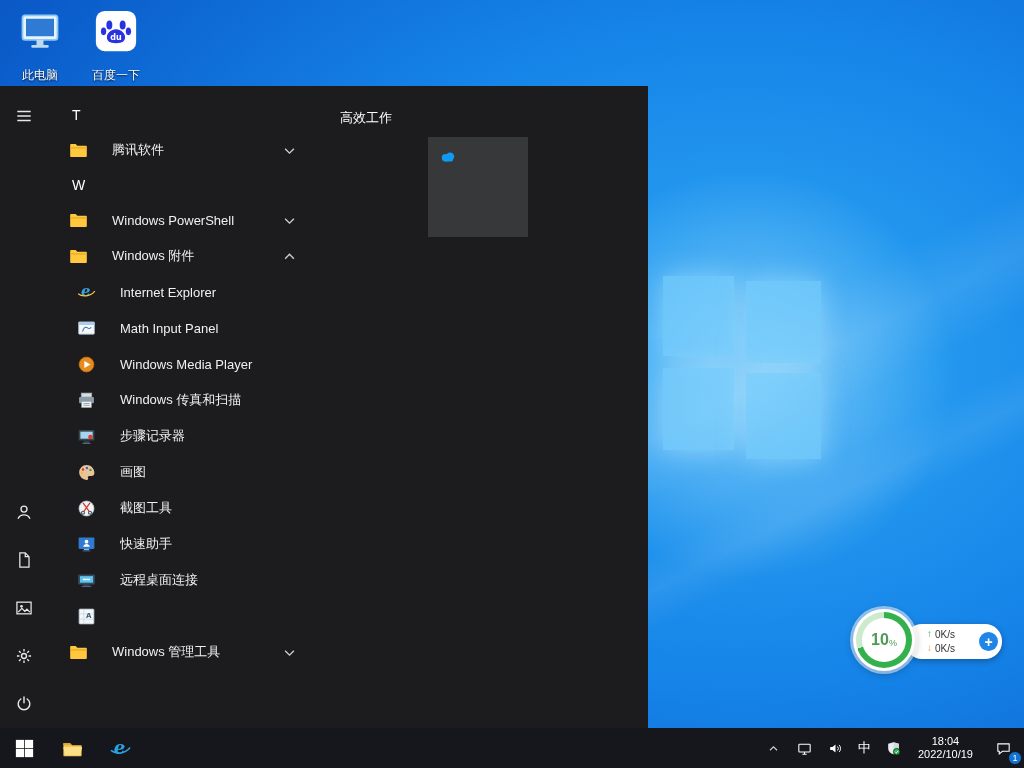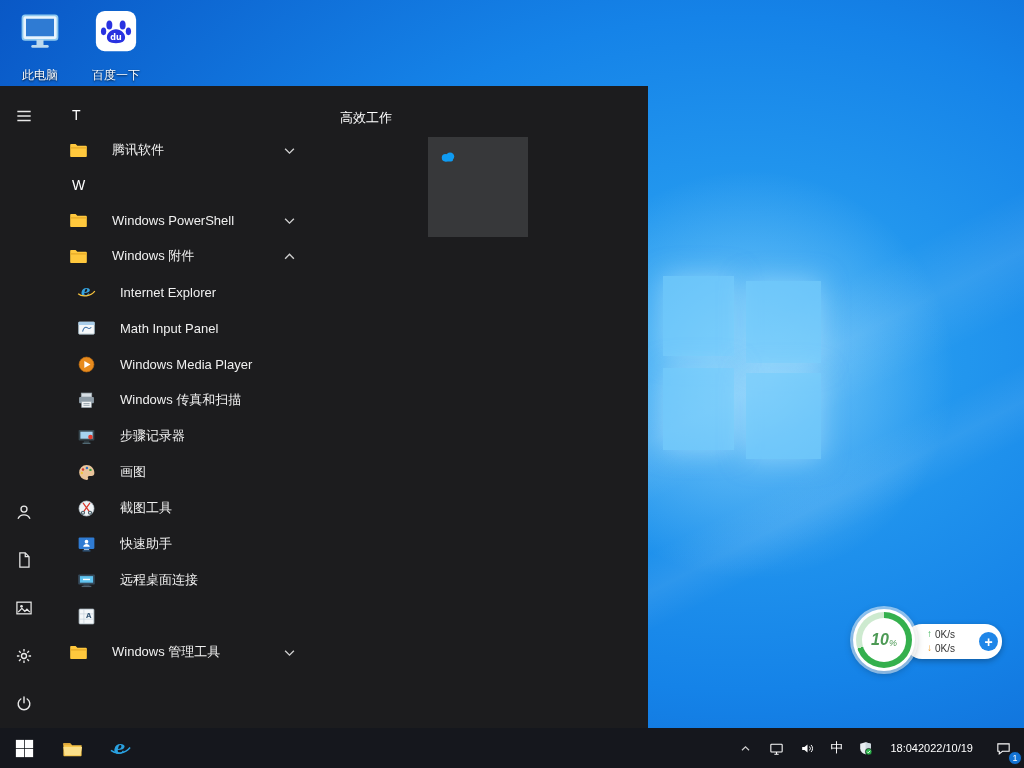--- a/index.html
+++ b/index.html
@@ -57,33 +57,33 @@
     box-shadow:0 2px 6px rgba(0,0,0,.3);padding:3px 0 0 22px;}
   .srow{display:flex;align-items:center;gap:3px;height:14px;font-size:10px;color:#333;}
   .arrow{font-size:10px;font-weight:bold;line-height:1;}
   .arrow.up{color:#2fae4c;}
   .arrow.down{color:#f09f2e;}
   .add{position:absolute;right:4px;top:8px;width:19px;height:19px;border-radius:50%;background:#1f86e8;color:#fff;
     font-size:14px;font-weight:bold;display:flex;align-items:center;justify-content:center;line-height:1;}
   .ball{position:absolute;left:0;top:0;width:62px;height:62px;border-radius:50%;background:#fff;
     box-shadow:0 0 0 3px rgba(255,255,255,.5),0 2px 8px rgba(0,0,0,.35);}
   .ring{position:absolute;inset:3px;border-radius:50%;background:conic-gradient(#34b04d 0 70%, #cdeacf 70% 100%);}
-  .inner{position:absolute;inset:9px;border-radius:50%;background:#fff;display:flex;align-items:center;justify-content:center;font-style:italic;}
+  .inner{position:absolute;inset:9px;border-radius:50%;background:#fff;display:flex;align-items:center;justify-content:center;}
   .num{font-size:16px;font-weight:bold;color:#4d9a55;}
   .unit{font-size:9px;color:#4d9a55;margin-top:5px;}
 
   
   #taskbar{position:absolute;left:0;bottom:0;width:1024px;height:40px;background:#15171d;display:flex;align-items:stretch;z-index:10;}
   .tb-btn{width:48px;display:flex;align-items:center;justify-content:center;}
   .tb-btn svg{width:23px;height:23px;}
   .tray{margin-left:auto;display:flex;align-items:stretch;height:100%;}
   .tray-btn{display:flex;align-items:center;justify-content:center;color:#fff;padding:0 7px;position:relative;}
   .tray-btn svg{width:17px;height:17px;}
   .tray-btn.ime span{font-size:13px;}
-  .clock{flex-direction:row;justify-content:center;line-height:13px;font-size:11px;color:#fff;padding:0 9px;text-align:center;}
+  .clock{flex-direction:column;justify-content:center;line-height:13px;font-size:11px;color:#fff;padding:0 9px;text-align:center;}
   .action{width:42px;}
   .badge{position:absolute;right:2px;bottom:3px;min-width:14px;height:14px;border-radius:7px;background:#1273d4;color:#fff;
     font-size:9px;display:flex;align-items:center;justify-content:center;border:1px solid #15171d;padding:0 2px;}
 </style>
 </head>
 <body>
 
 <div id="screen">
 
   <div id="wallpaper">

